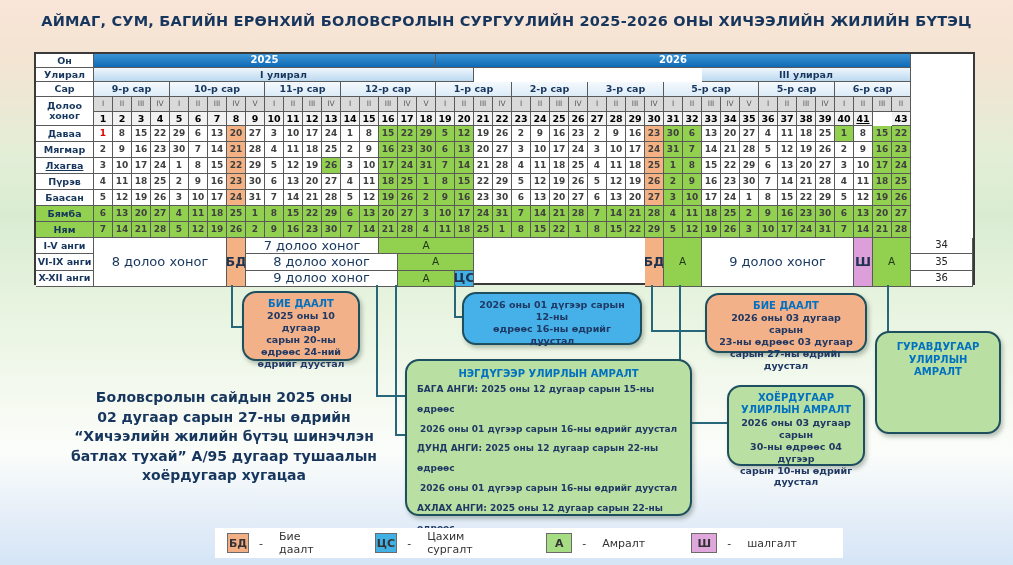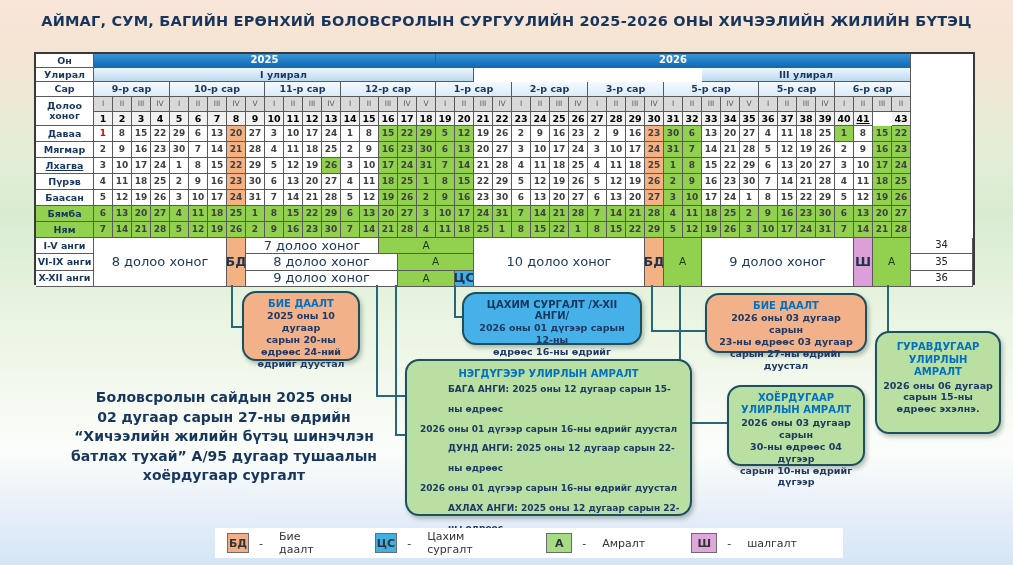--- a/index.html
+++ b/index.html
@@ -43,21 +43,21 @@
   .box{position:absolute;box-sizing:border-box;border:2.5px solid #1d4f5e;border-radius:14px;
     box-shadow:2px 3px 4px rgba(60,80,60,.35);padding:5px 6px;text-align:center;color:#1f3864;}
   .box .bt{font-weight:bold;font-size:10px;margin-bottom:1px;}
   .box .bl{font-weight:bold;font-size:9.5px;line-height:1.25;}
   .box-orange{background:#f2b189;}
   .box-blue{background:#45b1e8;}
   .box-green{background:#b9dfa2;}
   .t-blue{color:#0070c0;}
   .t-navy{color:#17365d;}
   #q1-box .bl{line-height:2.2;font-size:9px;text-align:center;}
-  #q1-box .line-left{text-align:left;padding-left:4px;margin-left:31px;}
+  #q1-box .line-left{text-align:left;padding-left:4px;}
   
   #note{position:absolute;left:48px;top:388px;width:352px;text-align:center;
     font-size:14px;font-weight:bold;color:#17365d;line-height:1.4;}
   
   #legend{position:absolute;left:215px;top:528px;width:628px;height:30px;background:#fff;
     display:flex;align-items:center;padding-left:12px;box-sizing:border-box;}
   .leg-item{display:flex;align-items:center;margin-right:46px;}
   .leg-swatch{width:24px;height:18px;border:1px solid #6b6b6b;display:flex;align-items:center;
     justify-content:center;font-size:11px;font-weight:bold;color:#333;}
   .leg-dash{margin:0 10px;font-size:11px;color:#333;}
@@ -491,21 +491,20 @@
       <div class="c tot" style="grid-area: 15 / 45 / span 1 / span 1;">36</div>
       <div class="c seg" style="grid-area: 13 / 2 / span 3 / span 7;">8 долоо хоног</div>
       <div class="c seg code orange" style="grid-area: 13 / 9 / span 3 / span 1;">БД</div>
       <div class="c seg" style="grid-area: 13 / 10 / span 1 / span 7;">7 долоо хоног</div>
       <div class="c seg rest green" style="grid-area: 13 / 17 / span 1 / span 5;">А</div>
       <div class="c seg" style="grid-area: 14 / 10 / span 1 / span 8;">8 долоо хоног</div>
       <div class="c seg rest green" style="grid-area: 14 / 18 / span 1 / span 4;">А</div>
       <div class="c seg" style="grid-area: 15 / 10 / span 1 / span 8;">9 долоо хоног</div>
       <div class="c seg rest green" style="grid-area: 15 / 18 / span 1 / span 3;">А</div>
       <div class="c seg code cs" style="grid-area: 15 / 21 / span 1 / span 1;">ЦС</div>
-      <div class="c seg" style="grid-area: 13 / 22 / span 3 / span 9;">10 долоо хоног</div>
       <div class="c seg code orange" style="grid-area: 13 / 31 / span 3 / span 1;">БД</div>
       <div class="c seg rest green" style="grid-area: 13 / 32 / span 3 / span 2;">А</div>
       <div class="c seg" style="grid-area: 13 / 34 / span 3 / span 8;">9 долоо хоног</div>
       <div class="c seg code sh" style="grid-area: 13 / 42 / span 3 / span 1;">Ш</div>
       <div class="c seg rest green" style="grid-area: 13 / 43 / span 3 / span 2;">А</div>
     </div>
 
   <div class="cline" style="left:231px;top:285px;width:2px;height:43px;"></div>
   <div class="cline" style="left:231px;top:326px;width:12px;height:2px;"></div>
   <div class="cline" style="left:376px;top:285px;width:2px;height:112px;"></div>
@@ -524,21 +523,20 @@
     <div class="bt t-blue">БИЕ ДААЛТ</div>
     <div class="body">
         <div class="bl">2025 оны 10 дугаар</div>
         <div class="bl">сарын 20-ны</div>
         <div class="bl">өдрөөс 24-ний</div>
         <div class="bl">өдрийг дуустал</div>
       </div>
   </div>
 
   <div class="box box-blue" id="cs-box" style="left:462px;top:292px;width:180px;height:53px;">
-    <div class="bt t-navy" style="font-size:10px;">ЦАХИМ СУРГАЛТ /X-XII АНГИ/</div>
     <div class="body">
         <div class="bl">2026 оны 01 дүгээр сарын 12-ны</div>
         <div class="bl">өдрөөс 16-ны өдрийг дуустал</div>
       </div>
   </div>
 
   <div class="box box-orange" id="bd2-box" style="left:705px;top:293px;width:162px;height:60px;">
     <div class="bt t-blue">БИЕ ДААЛТ</div>
     <div class="body">
         <div class="bl">2026 оны 03 дугаар сарын</div>
@@ -558,39 +556,34 @@
         <div class="bl">2026 оны 01 дүгээр сарын 09-ний өдрийг дуустал</div>
       </div>
   </div>
 
   <div class="box box-green" id="q2-box" style="left:727px;top:385px;width:138px;height:81px;">
     <div class="bt t-blue" style="line-height:1.2;">ХОЁРДУГААР УЛИРЛЫН АМРАЛТ</div>
     <div class="body">
         <div class="bl">2026 оны 03 дугаар сарын</div>
         <div class="bl">30-ны өдрөөс 04 дүгээр</div>
         <div class="bl">сарын 10-ны өдрийг</div>
-        <div class="bl">дүгээр</div>
+        <div class="bl">дуустал</div>
       </div>
   </div>
 
   <div class="box box-green" id="q3-box" style="left:875px;top:331px;width:126px;height:103px;padding-top:8px;">
     <div class="bt t-blue" style="line-height:1.25;">ГУРАВДУГААР УЛИРЛЫН АМРАЛТ</div>
-    <div class="body">
-        <div class="bl">2026 оны 06 дугаар</div>
-        <div class="bl">сарын 15-ны</div>
-        <div class="bl">өдрөөс эхэлнэ.</div>
-      </div>
   </div>
 
   <div id="note">
       <div>Боловсролын сайдын 2025 оны</div>
       <div>02 дугаар сарын 27-ны өдрийн</div>
       <div>“Хичээлийн жилийн бүтэц шинэчлэн</div>
       <div>батлах тухай” А/95 дугаар тушаалын</div>
-      <div>хоёрдугаар сургалт</div>
+      <div>хоёрдугаар хугацаа</div>
     </div>
 
   <div id="legend">
       <div class="leg-item">
         <span class="leg-swatch" style="background: rgb(242, 174, 133);">БД</span>
         <span class="leg-dash">-</span>
         <span class="leg-label">Бие даалт</span>
       </div>
       <div class="leg-item">
         <span class="leg-swatch" style="background: rgb(65, 177, 229);">ЦС</span>

